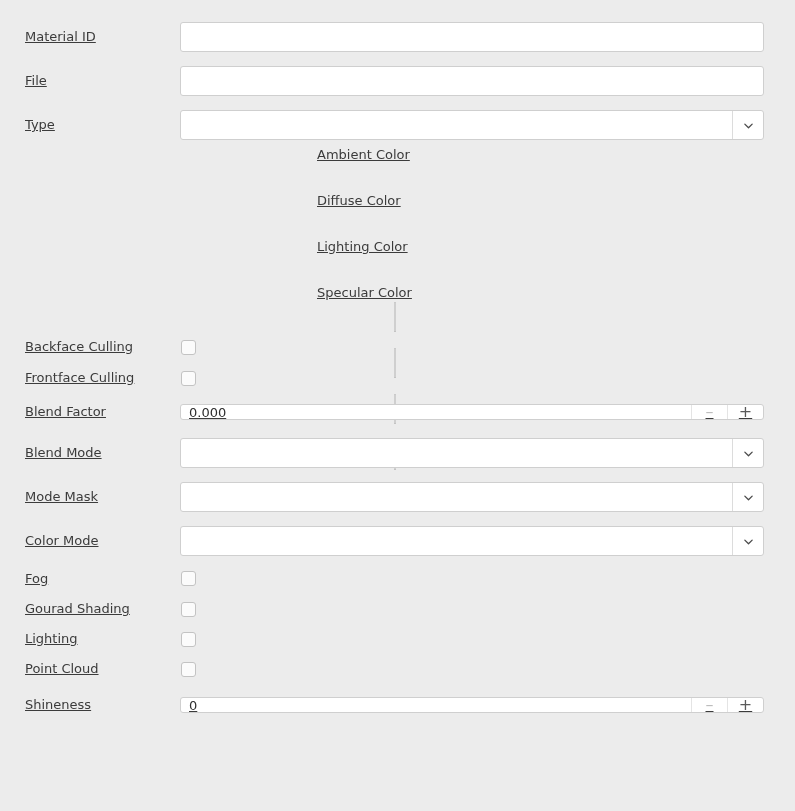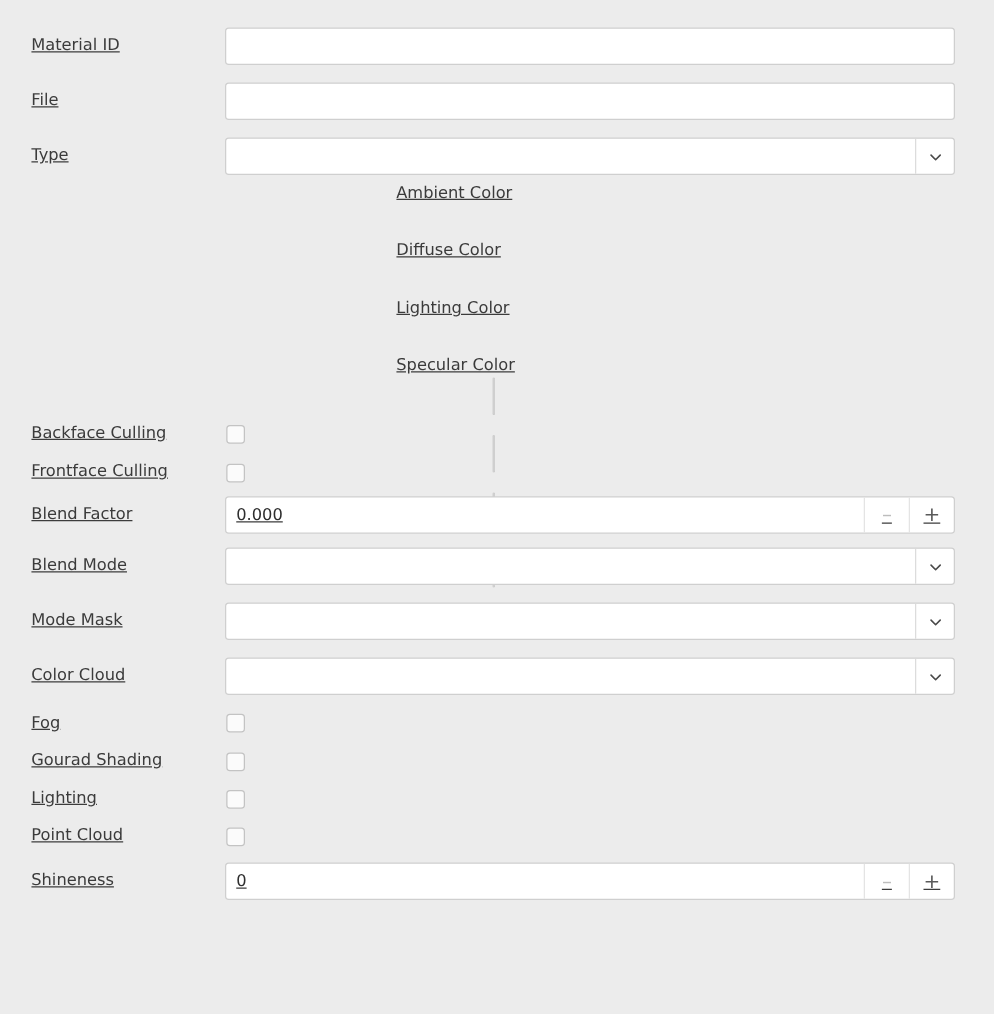--- a/index.html
+++ b/index.html
@@ -113,21 +113,21 @@
     background: #fbfbfb;
     border: 1px solid #c3c3c3;
     border-radius: 3px;
     box-sizing: border-box;
     margin-left: 1px;
   }
 
   
   .spin {
     flex: 1 1 auto;
-    height: 30px;
+    height: 16px;
     background: #ffffff;
     border: 1px solid #cfcfcf;
     border-radius: 3px;
     box-sizing: border-box;
     display: flex;
     align-items: stretch;
   }
   .spin .spin-value {
     flex: 1 1 auto;
     display: flex;
@@ -265,21 +265,21 @@
         <div class="combo-arrow">
           <svg class="chev" viewBox="0 0 12 12">
               <path d="M2 4.5 L6 8.5 L10 4.5" fill="none" stroke="#4a4a4a" stroke-width="1.4" stroke-linecap="round" stroke-linejoin="round"></path>
             </svg>
         </div>
       </div>
     </div>
   </div>
 
   <div class="row r-tall">
-    <div class="label">Color Cloud</div>
+    <div class="label">Color Mode</div>
     <div class="field">
       <div class="combo">
         <div class="combo-value"></div>
         <div class="combo-arrow">
           <svg class="chev" viewBox="0 0 12 12">
               <path d="M2 4.5 L6 8.5 L10 4.5" fill="none" stroke="#4a4a4a" stroke-width="1.4" stroke-linecap="round" stroke-linejoin="round"></path>
             </svg>
         </div>
       </div>
     </div>

